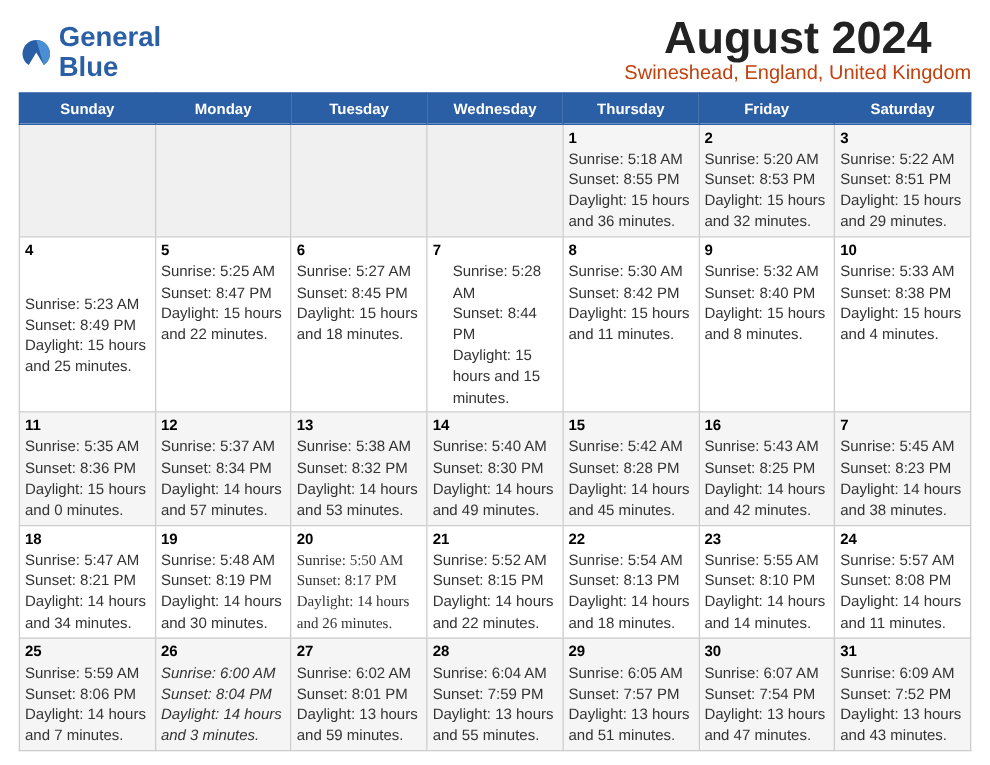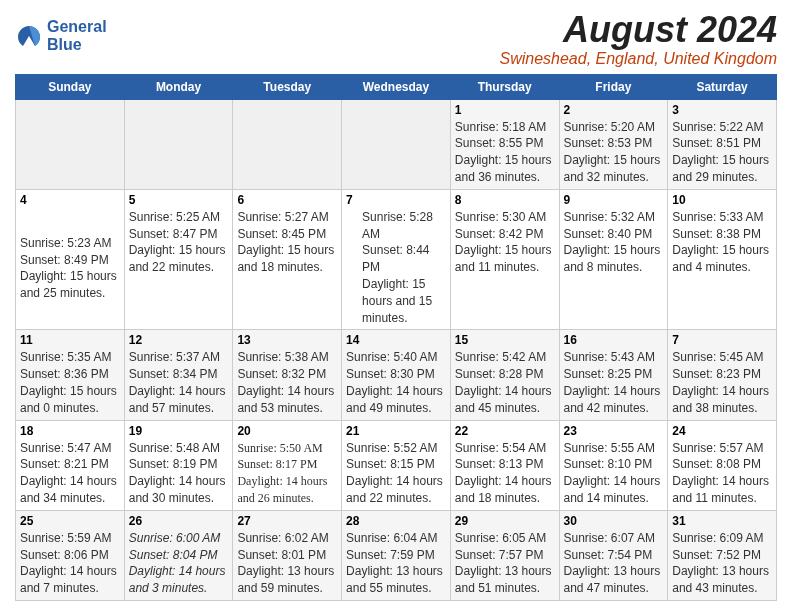--- a/index.html
+++ b/index.html
@@ -15,33 +15,32 @@
       align-items: flex-start;
       justify-content: space-between;
       margin-bottom: 6px;
     }
     .logo {
       display: flex;
       align-items: center;
       margin-top: 8px;
     }
     .logo-text {
-      font-size: 16px;
+      font-size: 22px;
       font-weight: bold;
       color: #2a5fa5;
       line-height: 1.1;
     }
     .logo-icon {
       width: 28px;
       height: 28px;
       margin-right: 4px;
     }
     .title-block {
-      text-align: right;
-      font-style: italic;
+      text-align: center;
     }
     .main-title {
       font-size: 36px;
       font-weight: bold;
       color: #222;
       line-height: 1.1;
     }
     .subtitle {
       font-size: 16px;
       color: #c2410c;

